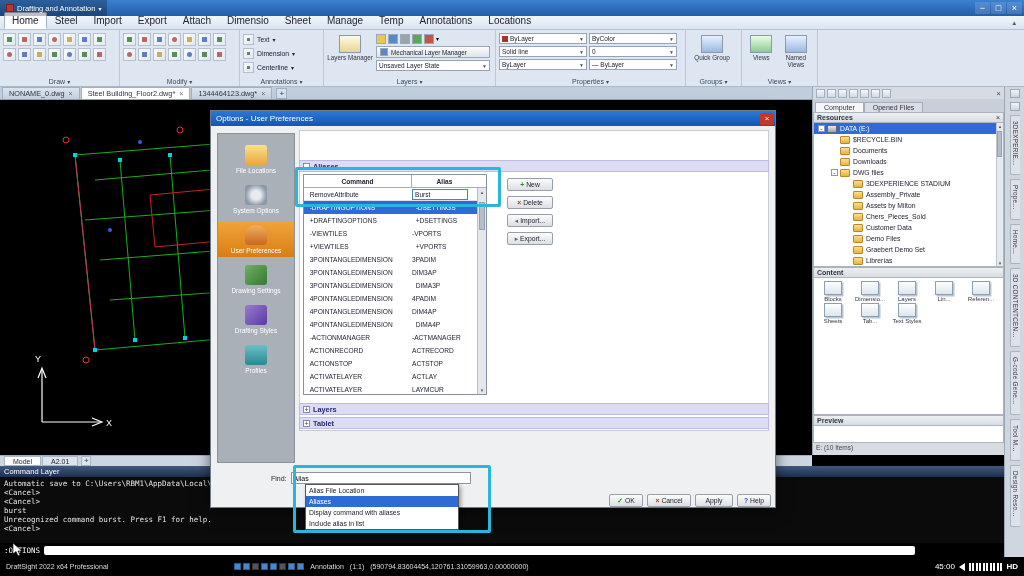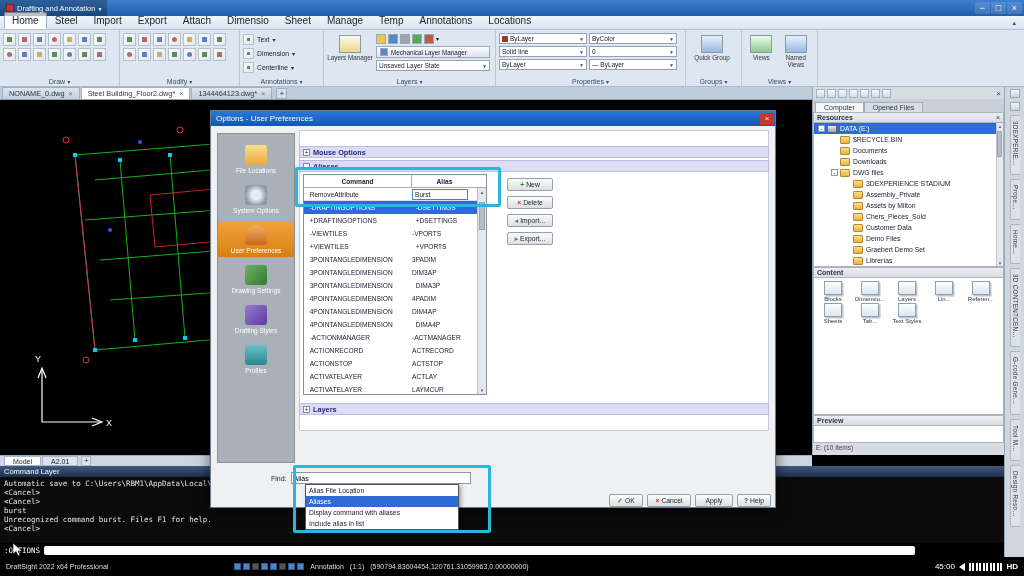--- a/index.html
+++ b/index.html
@@ -452,21 +452,21 @@
 
     <div class="cw-line">Automatic save to C:\Users\RBM1\AppData\Local\Temp\DraftSight</div>
 
 
     <div class="cw-line">&lt;Cancel&gt;</div>
 
     <div class="cw-line">&lt;Cancel&gt;</div>
 
     <div class="cw-line">burst</div>
 
-    <div class="cw-line">Unrecognized command burst. Files F1 for help.</div>
+    <div class="cw-line">Unrecognized command burst. Press F1 for help.</div>
 
     <div class="cw-line">&lt;Cancel&gt;</div>
 
 </div>
 <div class="abs cwinput">
   <span class="cwprompt">:OPTIONS</span>
   <div class="cwfield"></div>
 </div>
 
 <div class="abs statusbar">
@@ -717,24 +717,20 @@
         <div class="side-label">Drafting Styles</div>
       </div>
 
       <div class="side-item">
         <div class="dico" data-icon="card"></div>
         <div class="side-label">Profiles</div>
       </div>
 
   </div>
 
-  <div class="band" style="top:35px">
-    <span class="exp2">+</span>
-    <span>Mouse Options</span>
-  </div>
   <div class="band" style="top:49px">
     <span class="exp2">-</span>
     <span>Aliases</span>
   </div>
 
   <div class="atable">
     <div class="ahead">
       <span class="c1">Command</span>
       <span class="c2">Alias</span>
     </div>
@@ -839,20 +835,24 @@
   </div>
   <div class="sbtn" style="top:121px">
     <span class="g-dim">▸</span>
     <span>Export...</span>
   </div>
 
   <div class="band" style="top:292px">
     <span class="exp2">+</span>
     <span>Layers</span>
   </div>
+  <div class="band" style="top:306px">
+    <span class="exp2">+</span>
+    <span>Tablet</span>
+  </div>
 
   <div class="findrow">
     <span>Find:</span>
     <input class="findin" value="Alias" style="">
   </div>
   <div class="fdrop">
 
       <div class="fopt">Alias File Location</div>
 
       <div class="fopt selected">Aliases</div>

